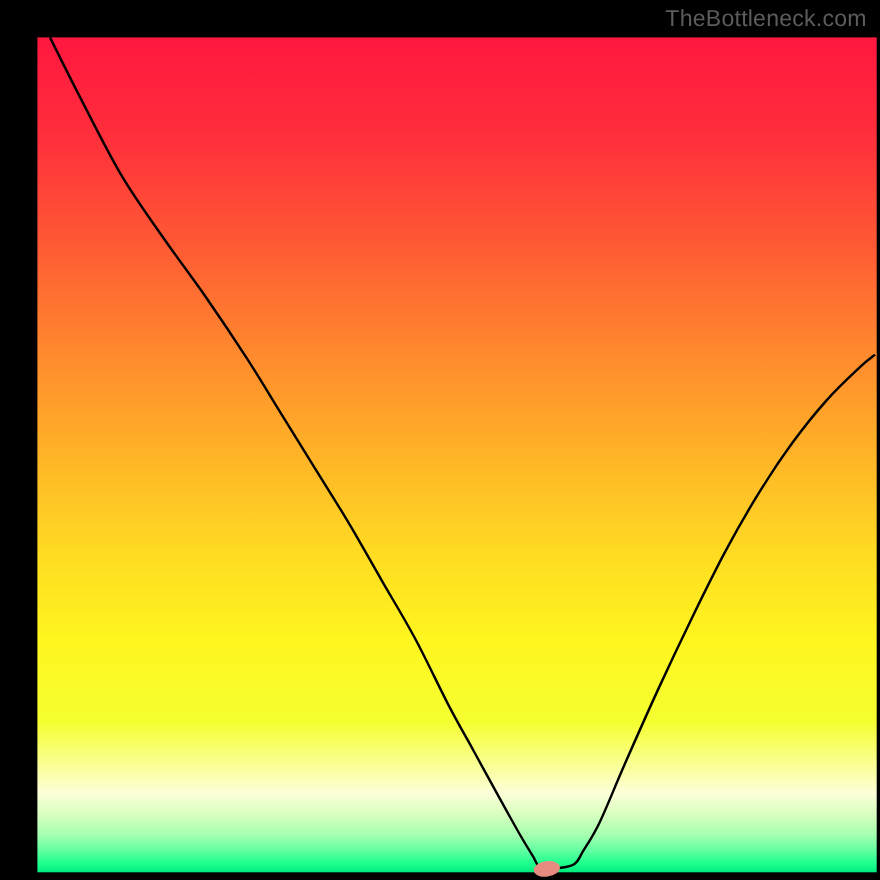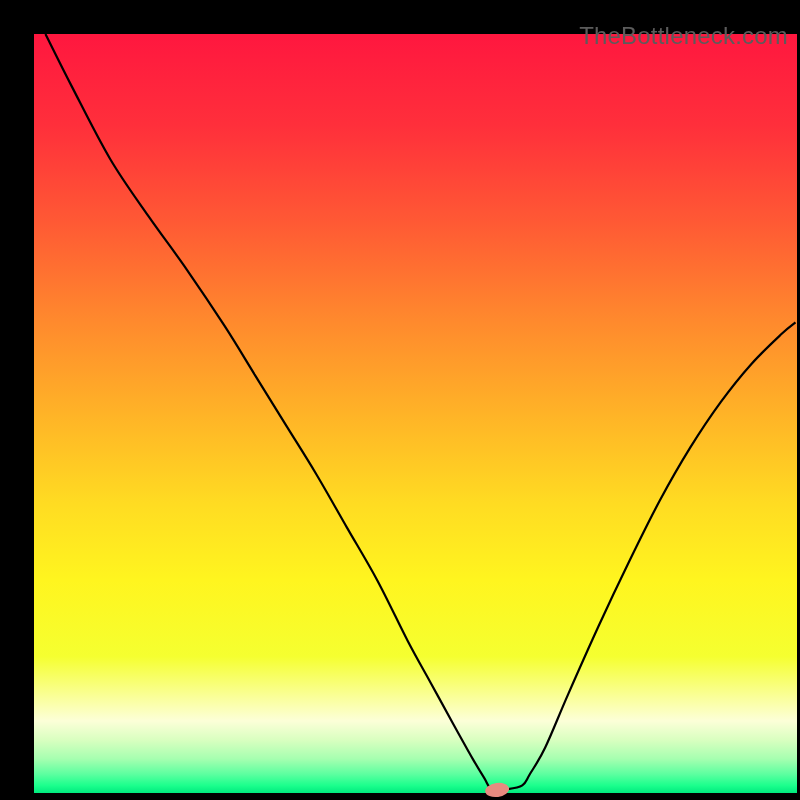--- a/index.html
+++ b/index.html
@@ -1,18 +1,18 @@
 <!DOCTYPE html>
 <html><head>
 <meta charset="utf-8">
 <style>
   html,body{margin:0;padding:0;width:800px;height:800px;overflow:hidden;background:#000;font-family:Arial,Helvetica,sans-serif}
   #wrap{position:relative;width:800px;height:800px}
   svg{display:block}
-  .wm{position:absolute;top:22px;right:12px;color:#5c5c5c;font-size:24px;font-weight:400;letter-spacing:.2px}
+  .wm{position:absolute;top:6px;right:12px;color:#5c5c5c;font-size:21px;font-weight:400;letter-spacing:.2px}
 </style>
 </head>
 <body>
 <div id="wrap">
 
 <svg id="svg" width="800" height="800" viewBox="0 0 800 800">
   <defs>
     <linearGradient id="bg" x1="0" y1="0" x2="0" y2="1">
           <stop offset="0%" stop-color="#ff173f"></stop>
           <stop offset="12%" stop-color="#ff2f3b"></stop>

